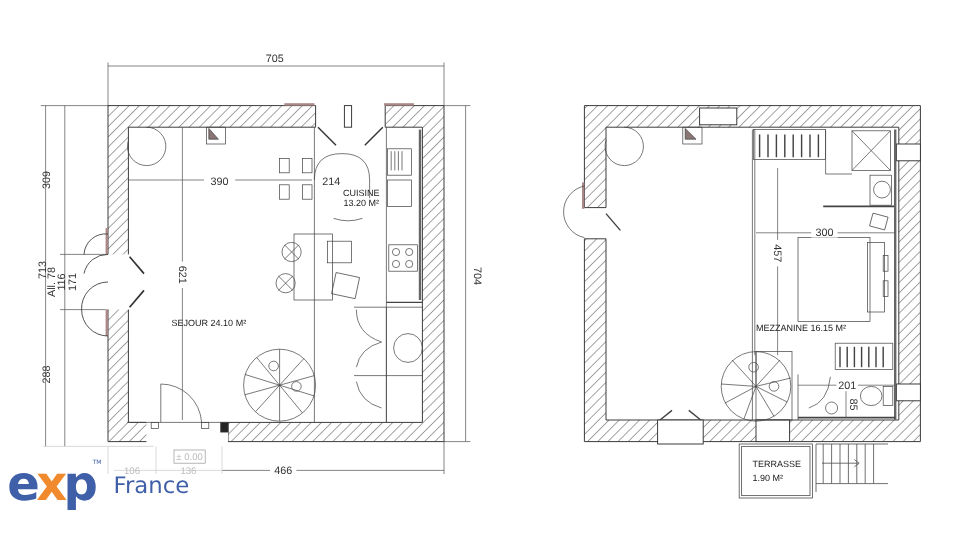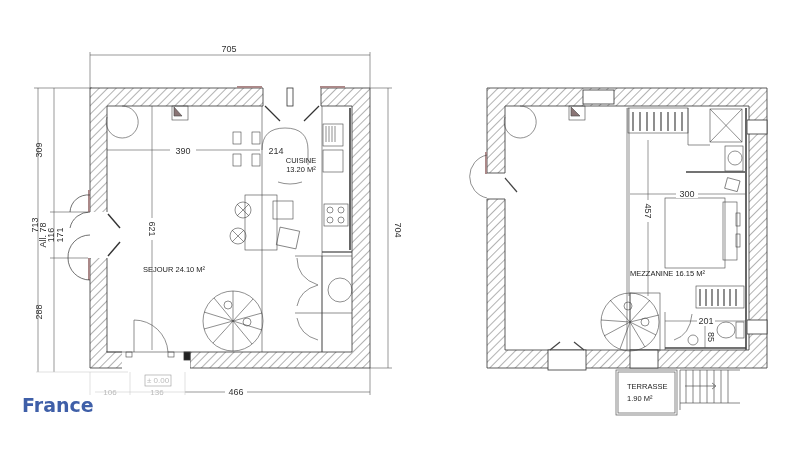--- a/index.html
+++ b/index.html
@@ -5,21 +5,21 @@
     html, body { margin: 0; padding: 0; background: #ffffff; }
     body { width: 800px; height: 449px; overflow: hidden; position: relative; font-family: "Liberation Sans", sans-serif; }
     #plan { position: absolute; left: 0; top: 0; width: 800px; height: 449px; }
     .dim { font-family: "Liberation Sans", sans-serif; font-size: 9px; fill: #333; }
     .dimlight { font-family: "Liberation Sans", sans-serif; font-size: 8px; fill: #bbb; }
     .room { font-family: "Liberation Sans", sans-serif; font-size: 7.5px; fill: #222; }
     .logo { position: absolute; left: 6px; top: 382px; height: 44px; display: flex; align-items: center; }
     .logo-exp { font-family: "DejaVu Sans", sans-serif; font-weight: bold; font-size: 40px; color: #3f5fa8; letter-spacing: -3px; line-height: 1; position: relative; }
     .logo-exp .x { color: #f08a2c; }
     .logo-tm { position: absolute; top: 0px; right: -6px; font-size: 5px; color: #3f5fa8; letter-spacing: 0; font-weight: normal; }
-    .logo-france { font-family: "DejaVu Sans", sans-serif; font-weight: bold; font-size: 19px; color: #3f5fa8; margin-left: 16px; margin-top: 2px; }
+    .logo-france { font-family: "DejaVu Sans", sans-serif; font-weight: normal; font-size: 19px; color: #3f5fa8; margin-left: 16px; margin-top: 2px; }
   </style>
 </head>
 <body>
 
 <svg id="plan" viewBox="0 0 800 449" xmlns="http://www.w3.org/2000/svg">
   <defs>
     <pattern id="hatch" patternUnits="userSpaceOnUse" width="6" height="6" patternTransform="rotate(45)">
       <rect width="6" height="6" fill="#fff"></rect>
       <line x1="0" y1="0" x2="0" y2="6" stroke="#555" stroke-width="0.9"></line>
     </pattern>
@@ -311,14 +311,15 @@
   <rect x="697" y="316" width="18" height="10" fill="#fff"></rect>
   <text class="dim" x="706" y="324" text-anchor="middle">201</text>
   <text class="dim" x="0" y="0" text-anchor="middle" transform="translate(708,337) rotate(90)">85</text>
 
   <text class="room" x="630" y="276">MEZZANINE 16.15 M²</text>
   <text class="room" x="627" y="389">TERRASSE</text>
   <text class="room" x="627" y="401">1.90 M²</text>
 </svg>
 
 <div class="logo">
+  <span class="logo-exp"><span>e</span><span class="x">x</span><span>p</span><span class="logo-tm">TM</span></span>
   <span class="logo-france">France</span>
 </div>
 
 </body></html>

